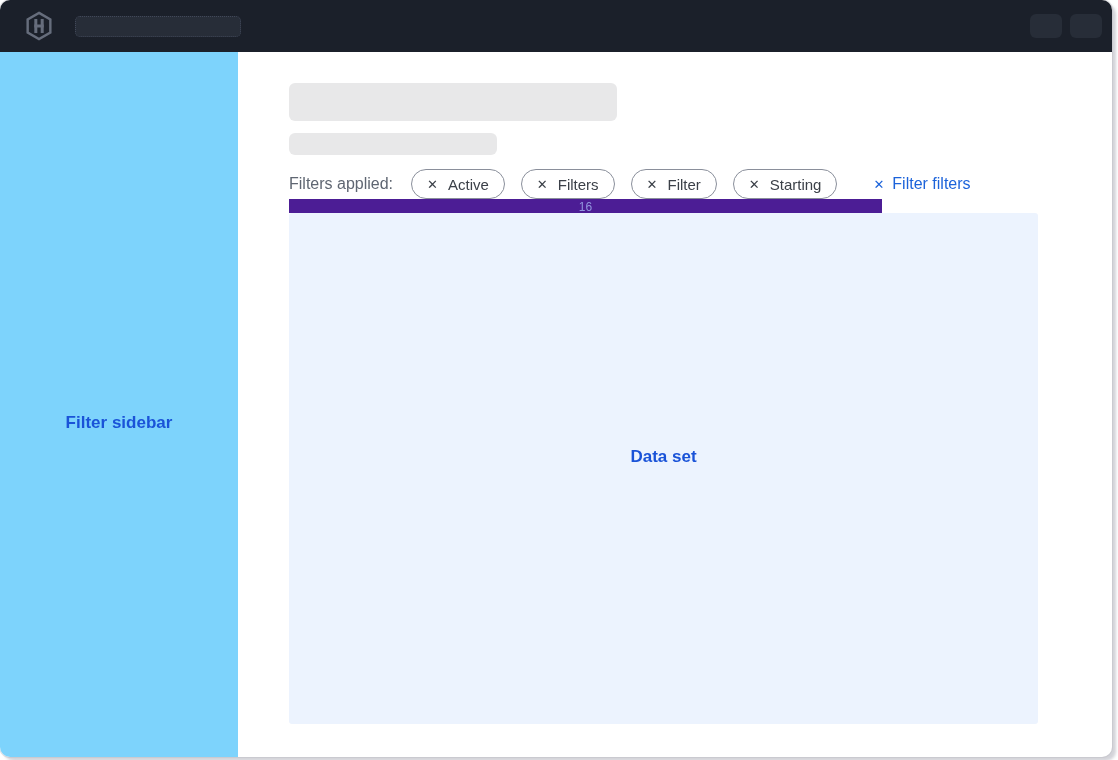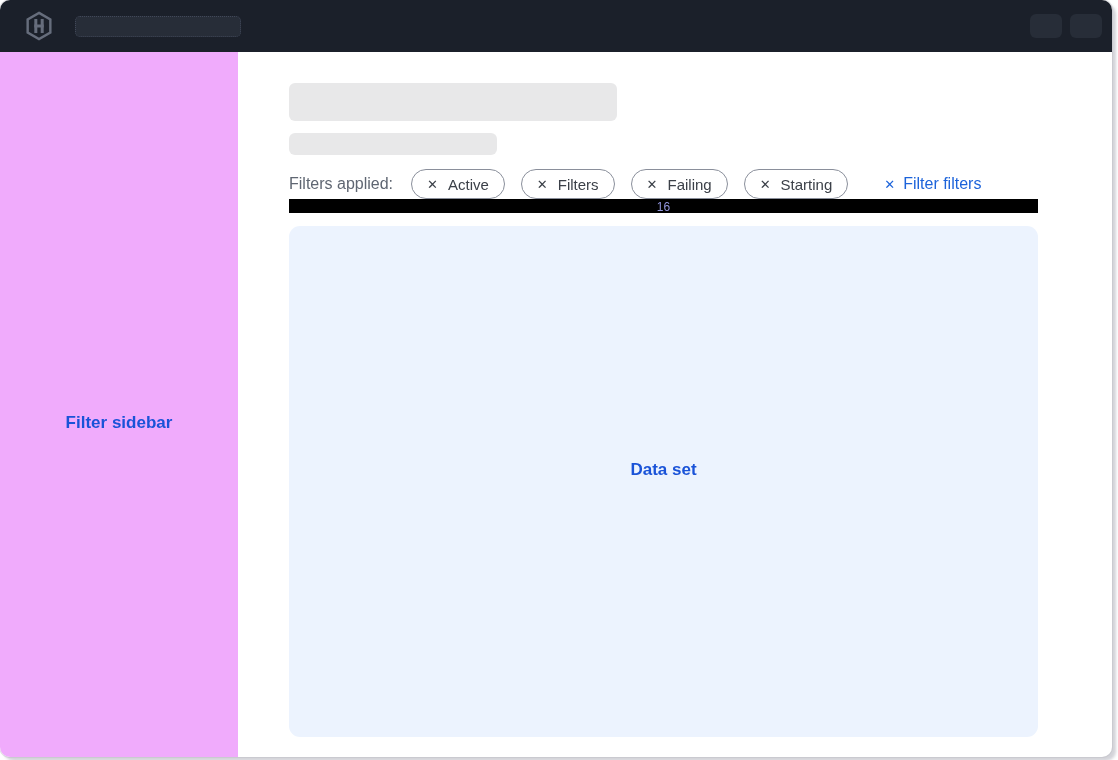--- a/index.html
+++ b/index.html
@@ -38,21 +38,21 @@
     width: 32px; height: 24px;
     background: #272d38;
     border: none;
     border-radius: 6px;
   }
 
   
   .main-row { display: flex; height: 705px; }
   .sidebar {
     width: 238px; flex: 0 0 auto;
-    background: #f0abfc;
+    background: #7dd3fc;
     display: flex; justify-content: center;
     padding-top: 361px;
   }
   .sidebar-label {
     font-size: 17px; font-weight: bold;
     color: #1a53d8;
     line-height: 20px;
   }
 
   .content { width: 749px; margin-left: 51px; }
@@ -87,31 +87,31 @@
     display: inline-flex; align-items: center;
     font-size: 16px; font-weight: 500;
     color: #1c63da;
     text-decoration: none;
     cursor: pointer;
   }
   .clear-x { font-size: 13px; margin-right: 8px; }
 
   
   .count-strip {
-    width: 749px; height: 14px;
-    background: #000000;
+    width: 593px; height: 14px;
+    background: #4c1d95;
     text-align: center;
     line-height: 14px;
   }
   .count-text { font-size: 12px; color: #9296de; }
   .dataset {
-    margin-top: 13px;
+    margin-top: 0;
     width: 749px; height: 511px;
     background: #ecf3fe;
-    border-radius: 11px;
+    border-radius: 3px;
     display: flex; align-items: center; justify-content: center;
   }
   .dataset-label {
     font-size: 17px; font-weight: bold;
     color: #1a53d8;
     position: relative; top: -12px;
   }
 </style>
 </head>
 <body>
@@ -148,21 +148,21 @@
         <button class="pill">
           <span class="pill-x">✕</span>
           <span class="pill-label">Active</span>
         </button>
         <button class="pill">
           <span class="pill-x">✕</span>
           <span class="pill-label">Filters</span>
         </button>
         <button class="pill">
           <span class="pill-x">✕</span>
-          <span class="pill-label">Failing</span>
+          <span class="pill-label">Filter</span>
         </button>
         <button class="pill">
           <span class="pill-x">✕</span>
           <span class="pill-label">Starting</span>
         </button>
 
         <a class="clear-filters">
           <span class="clear-x">✕</span>
           <span>Filter filters</span>
         </a>

